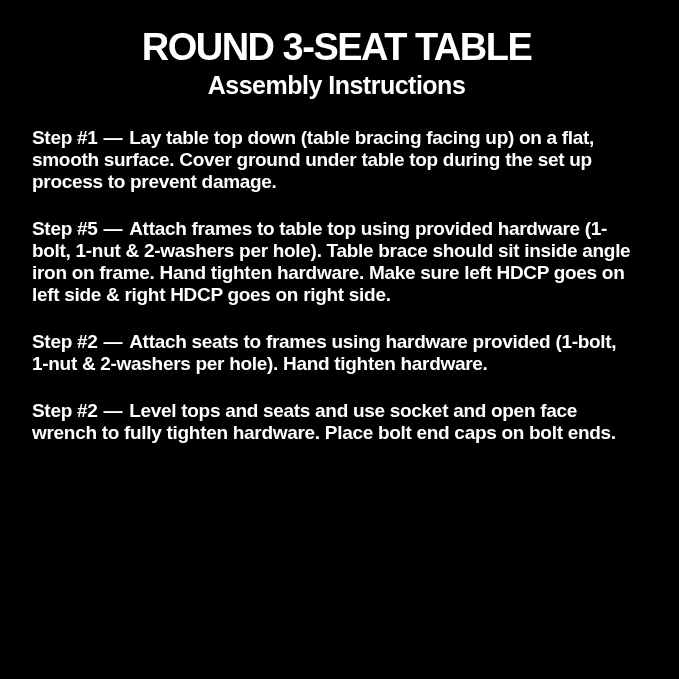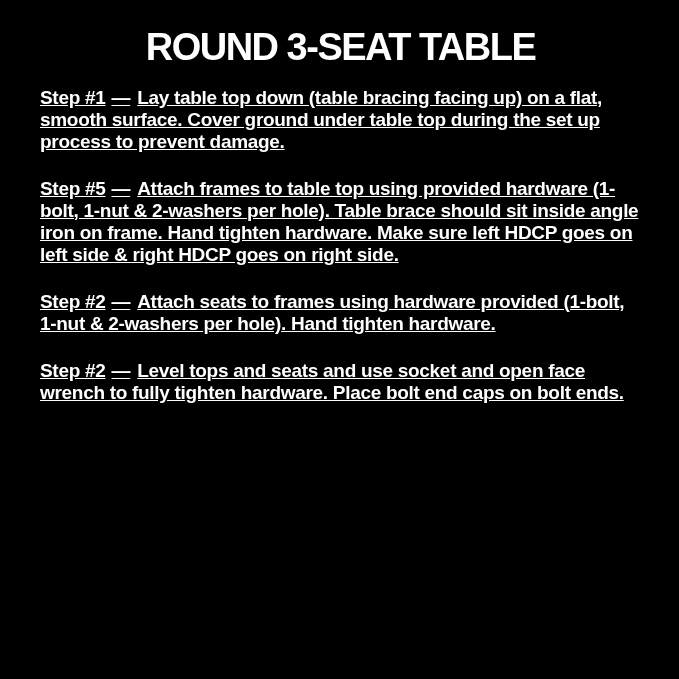--- a/index.html
+++ b/index.html
@@ -12,58 +12,58 @@
     background: #000000;
     color: #ffffff;
     font-family: "Liberation Sans", sans-serif;
     font-weight: bold;
     overflow: hidden;
   }
   .page {
     box-sizing: border-box;
     width: 679px;
     height: 679px;
-    padding: 26px 38px 0 40px;
+    padding: 26px 38px 0 32px;
   }
   .header {
     text-align: center;
   }
   .title {
     font-size: 38px;
     line-height: 1.15;
     letter-spacing: -1.5px;
     margin: 0;
   }
   .subtitle {
     font-size: 25px;
     line-height: 1.1;
     letter-spacing: -0.5px;
     margin: 2px 0 0 0;
   }
   .steps {
-    margin-top: 17px;
-    text-decoration: underline;
+    margin-top: 28px;
   }
   .step {
     font-size: 19px;
     line-height: 22px;
     letter-spacing: -0.3px;
     margin: 0 0 25px 0;
     max-width: 602px;
   }
   .step-sep {
     padding: 0 7px 0 6px;
   }
 </style>
 </head>
 <body style="background: rgb(0, 0, 0); color: rgb(255, 255, 255);">
 
 <div class="page">
   <div class="header">
     <h1 class="title">ROUND 3-SEAT TABLE</h1>
+    <h2 class="subtitle">Assembly Instructions</h2>
   </div>
   <div class="steps" id="steps">
   <p class="step">
     <span class="step-label">Step #1</span><span class="step-sep">—</span><span class="step-text">Lay table top down (table bracing facing up) on a flat, smooth surface. Cover ground under table top during the set up process to prevent damage.</span>
   </p>
 
   <p class="step">
     <span class="step-label">Step #5</span><span class="step-sep">—</span><span class="step-text">Attach frames to table top using provided hardware (1-bolt, 1-nut &amp; 2-washers per hole). Table brace should sit inside angle iron on frame. Hand tighten hardware. Make sure left HDCP goes on left side &amp; right HDCP goes on right side.</span>
   </p>
 

